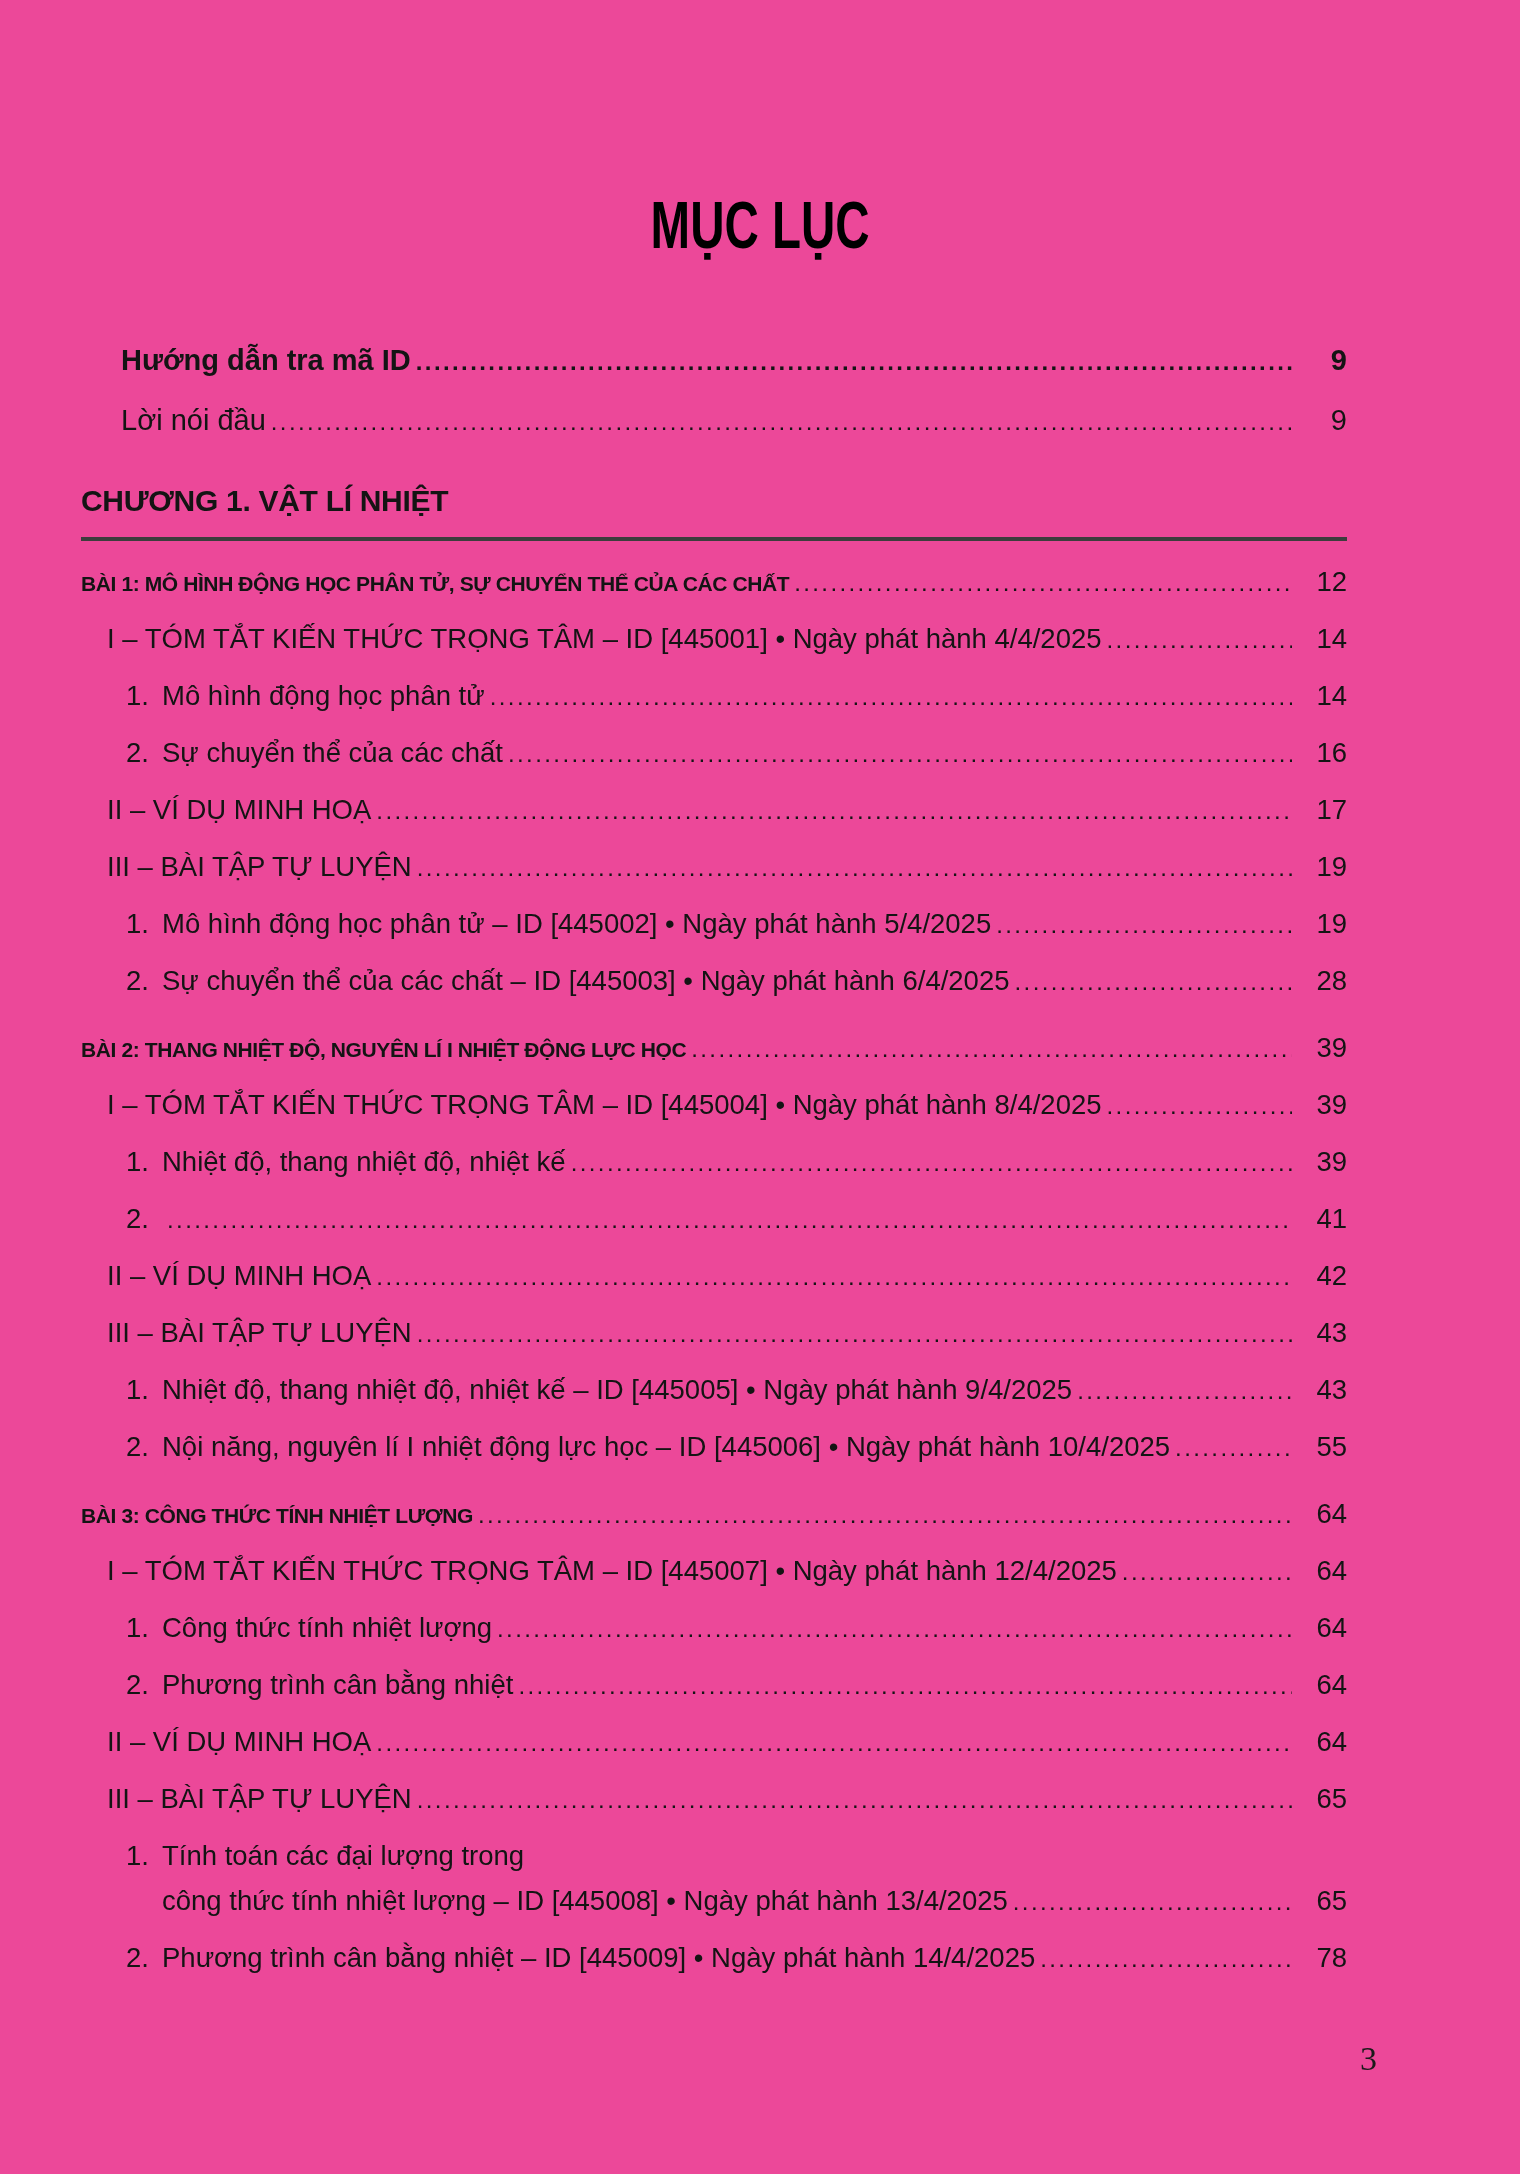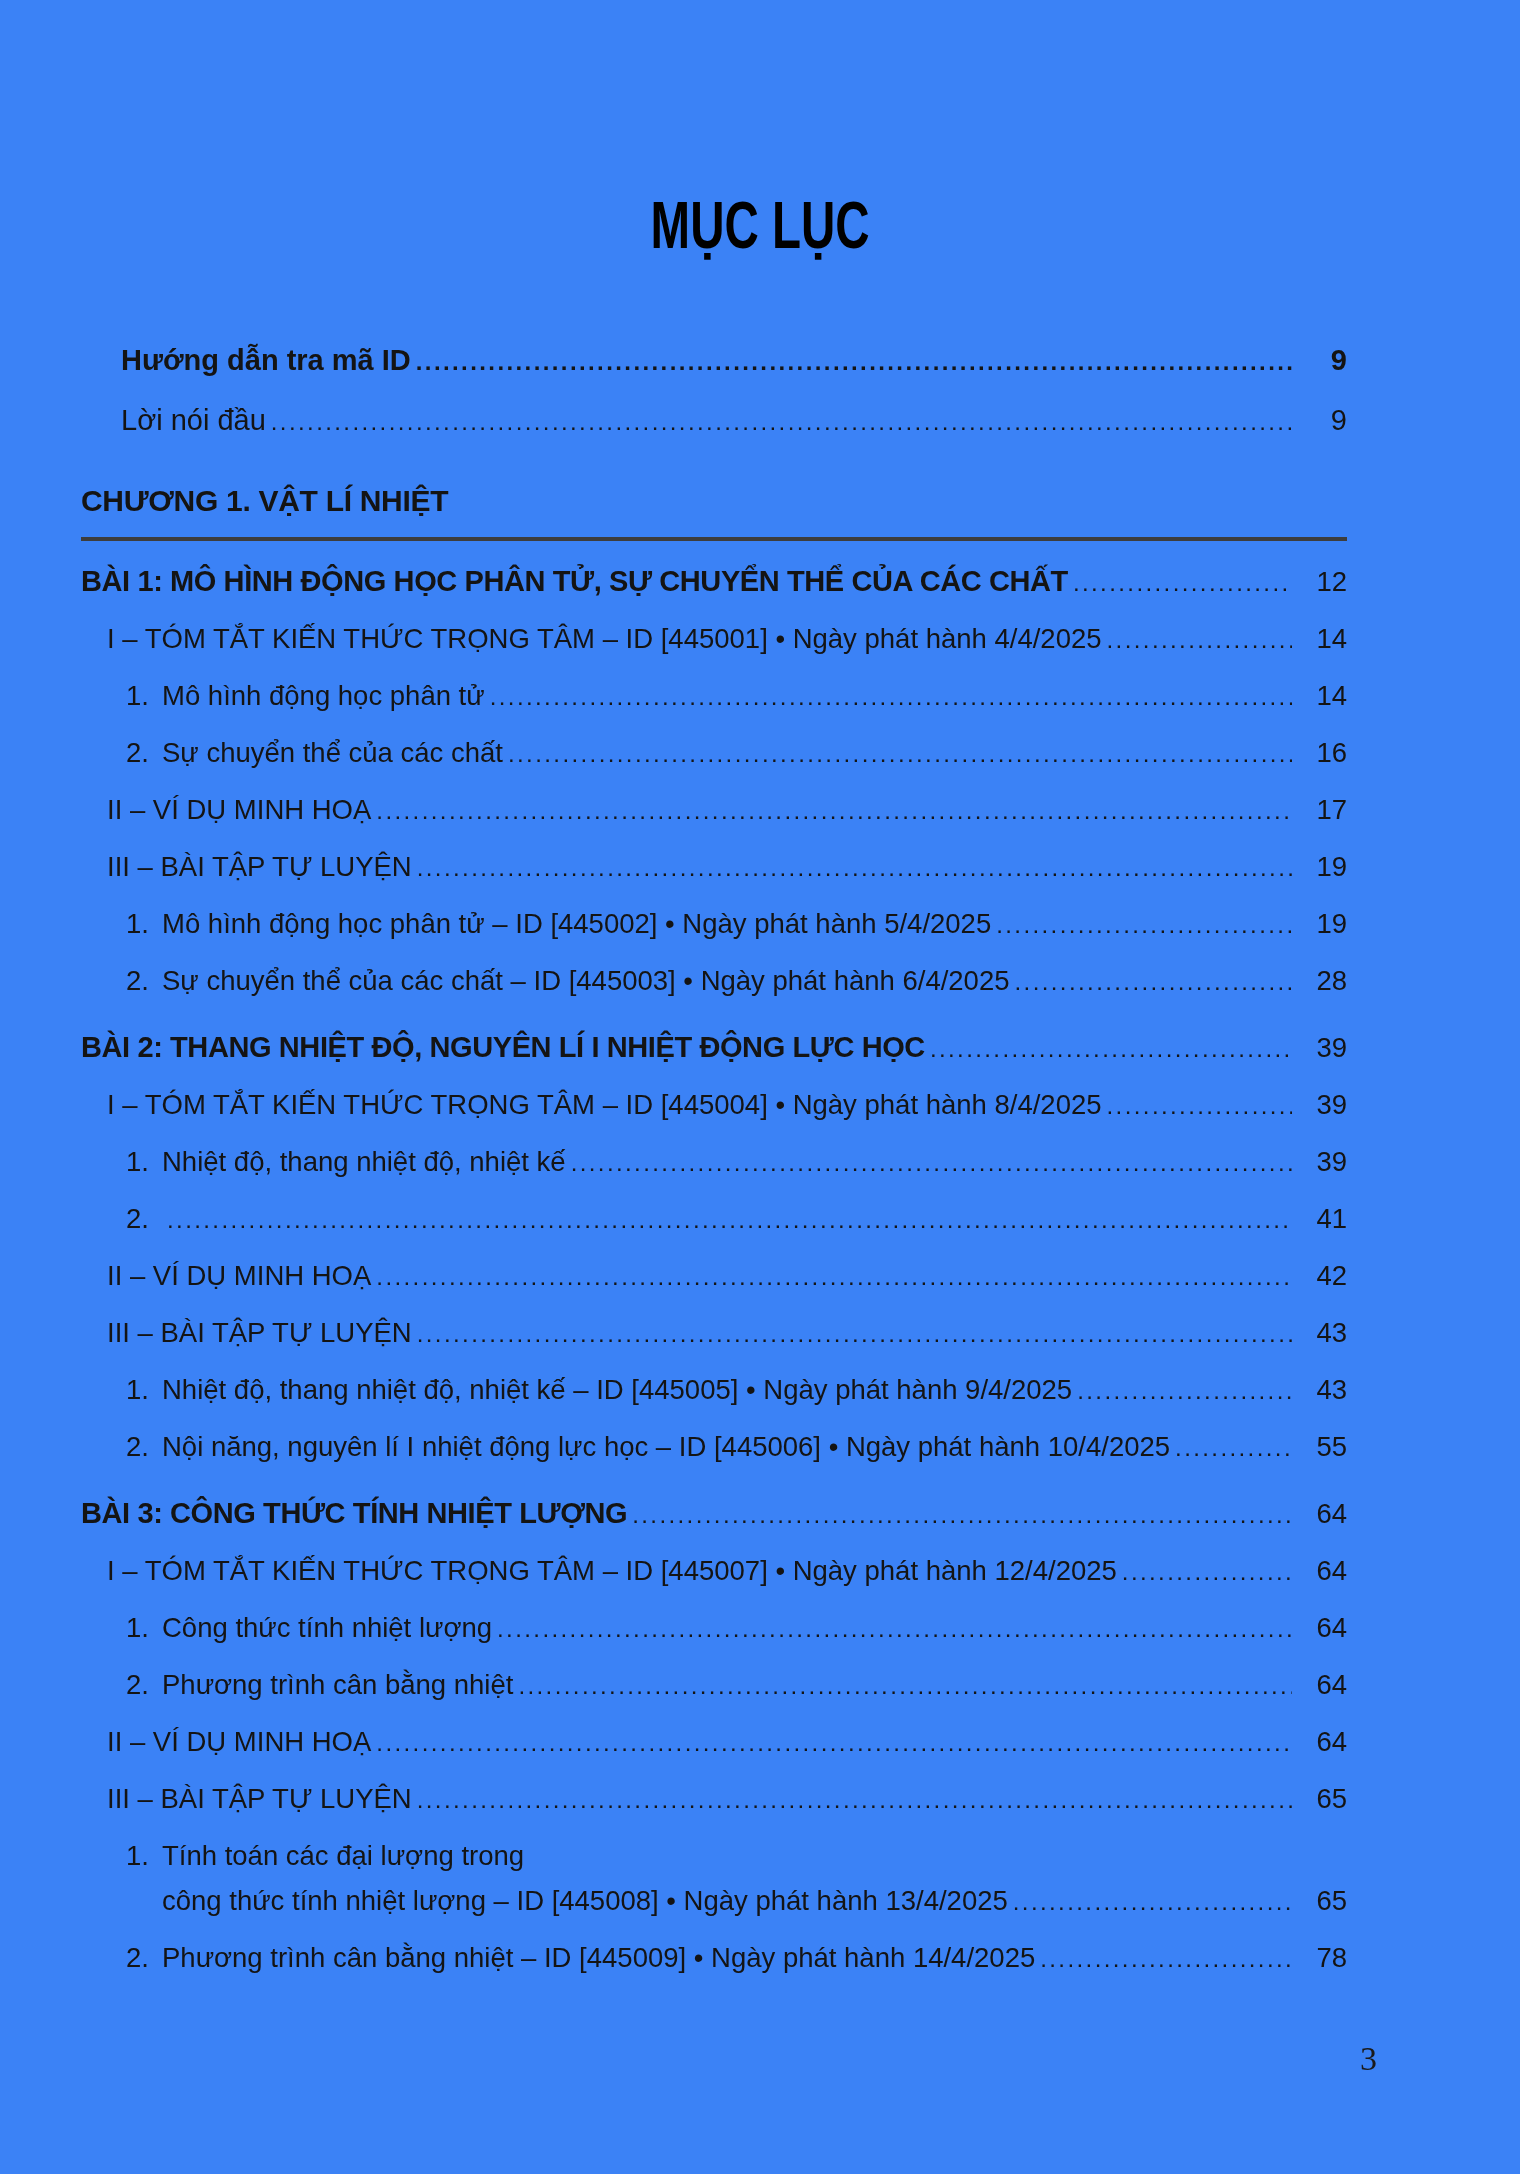--- a/index.html
+++ b/index.html
@@ -1,19 +1,19 @@
 <!DOCTYPE html>
 <html><head>
 <meta charset="utf-8">
 <style>
   html,body { margin:0; padding:0; background:#ffffff; }
   .page {
     position:relative;
     width:1520px; height:2174px;
-    background:#3b82f6;
+    background:#ec4899;
     font-family:"Liberation Sans", sans-serif;
     color:#141414;
     overflow:hidden;
   }
   .title-wrap { margin-top:192px; text-align:center; }
   .doc-title {
     display:inline-block;
     font-size:66px; font-weight:900; line-height:1;
     letter-spacing:0px; color:#000;
     transform:scaleX(0.72);
@@ -37,21 +37,21 @@
   .front.first { margin-top:74px; }
   .front.second { margin-top:3px; }
   .front.bold, .front.bold .dots, .front.bold .pg { font-weight:700; }
 
   .chapter { margin-top:22px; height:60px; line-height:60px;
              font-size:30px; font-weight:700; letter-spacing:-0.3px; }
   .rule { height:4px; background:#3d3d3d; margin-top:6px; width:1266px; }
 
   .bai { margin-top:12px; }
   .bai.later { margin-top:10px; }
-  .bai .t { font-weight:700; font-size:29px; letter-spacing:-0.4px; }
+  .bai .t { font-weight:700; font-size:21px; letter-spacing:-0.4px; }
 
   .sec { padding-left:26px; }
   .item { padding-left:45px; }
   .num { flex:0 0 36px; }
   .cont { padding-left:81px; margin-top:-12px; }
   .noleader .dots, .noleader .pg { visibility:hidden; }
 
   .folio {
     position:absolute; top:2040px; right:143px;
     font-family:"Liberation Serif", serif;

